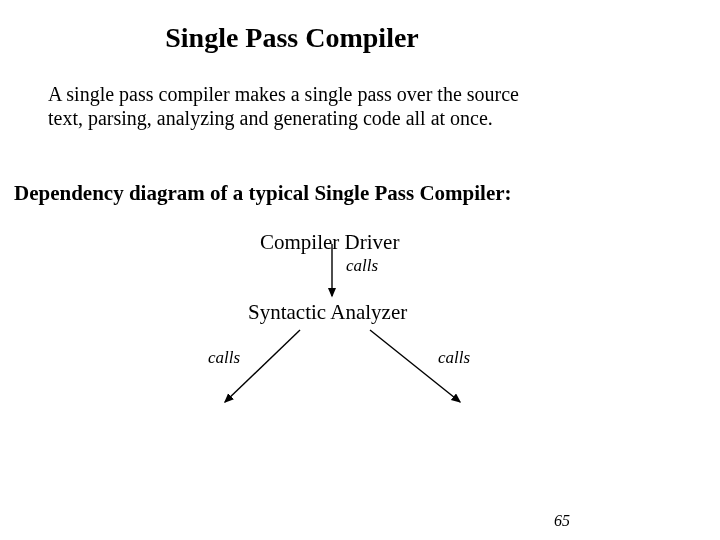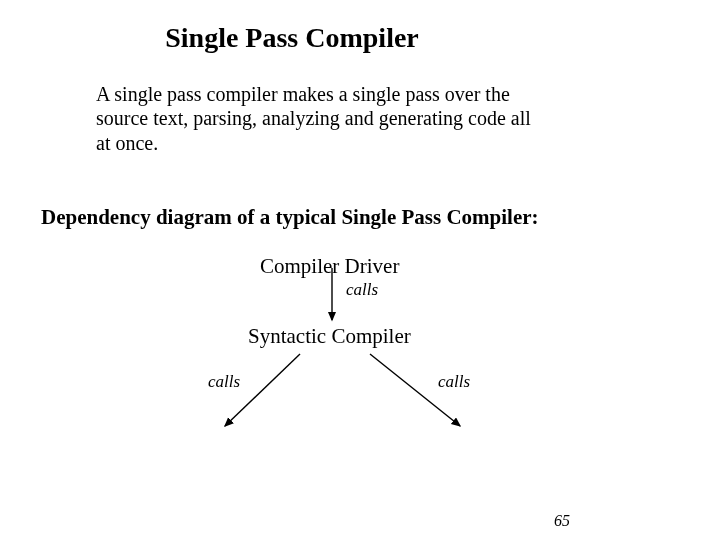--- a/index.html
+++ b/index.html
@@ -1,20 +1,20 @@
 <!DOCTYPE html>
 <html><head>
 <meta charset="utf-8">
 <style>
   * { margin: 0; padding: 0; box-sizing: border-box; }
   html, body { width: 720px; height: 540px; background: #fff; font-family: "Times New Roman", Times, serif; color: #000; }
   .page { position: relative; width: 584px; height: 540px; }
   .title { font-size: 28px; font-weight: bold; text-align: center; padding-top: 22px; }
-  .intro { font-size: 20px; padding: 28px 36px 0 48px; line-height: 1.22; margin-left: 48px; }
-  .subheading { font-size: 21px; font-weight: bold; padding: 50px 14px 0 14px; margin-left: 27px; }
+  .intro { font-size: 20px; padding: 28px 36px 0 48px; line-height: 1.22; }
+  .subheading { font-size: 21px; font-weight: bold; padding: 50px 14px 0 14px; }
   .diagram { position: relative; width: 100%; height: 270px; }
   .node { position: absolute; font-size: 21px; white-space: nowrap; }
   .edge-label { position: absolute; font-size: 17px; font-style: italic; white-space: nowrap; }
   .page-num { position: absolute; right: 14px; bottom: 10px; font-size: 16px; font-style: italic; }
   svg { position: absolute; top: 0; left: 0; }
 </style>
 </head>
 <body>
 
 <div class="page">
@@ -33,21 +33,21 @@
           <path d="M0,0 L7,3 L0,6 Z" fill="#000"></path>
         </marker>
       </defs>
       <line x1="332" y1="38" x2="332" y2="90" stroke="#000" stroke-width="1.4" marker-end="url(#arrow)"></line>
       <line x1="300" y1="124" x2="225" y2="196" stroke="#000" stroke-width="1.4" marker-end="url(#arrow)"></line>
       <line x1="370" y1="124" x2="460" y2="196" stroke="#000" stroke-width="1.4" marker-end="url(#arrow)"></line>
     </svg>
 
     <div class="node" style="left:260px; top:24px;">Compiler Driver</div>
     <div class="edge-label" style="left:346px; top:50px;">calls</div>
-    <div class="node" style="left:248px; top:94px;">Syntactic Compiler</div>
+    <div class="node" style="left:248px; top:94px;">Syntactic Analyzer</div>
     <div class="edge-label" style="left:208px; top:142px;">calls</div>
     <div class="edge-label" style="left:438px; top:142px;">calls</div>
 
   </div>
 
   <div class="page-num">65</div>
 
 </div>
 
 </body></html>

